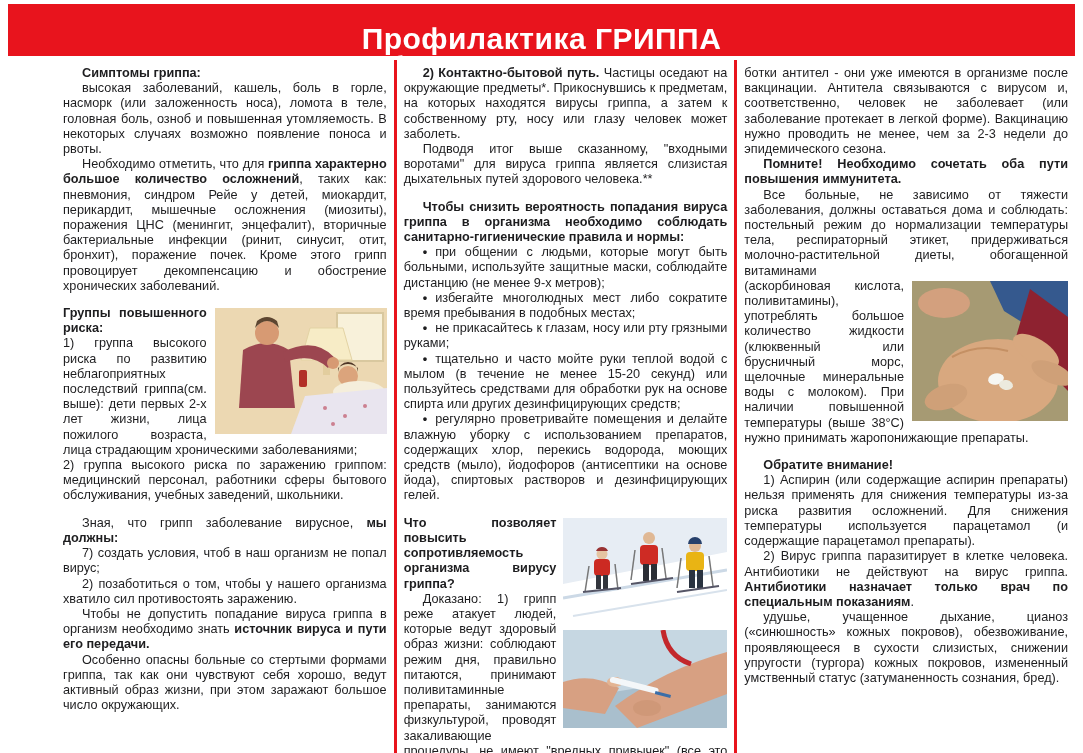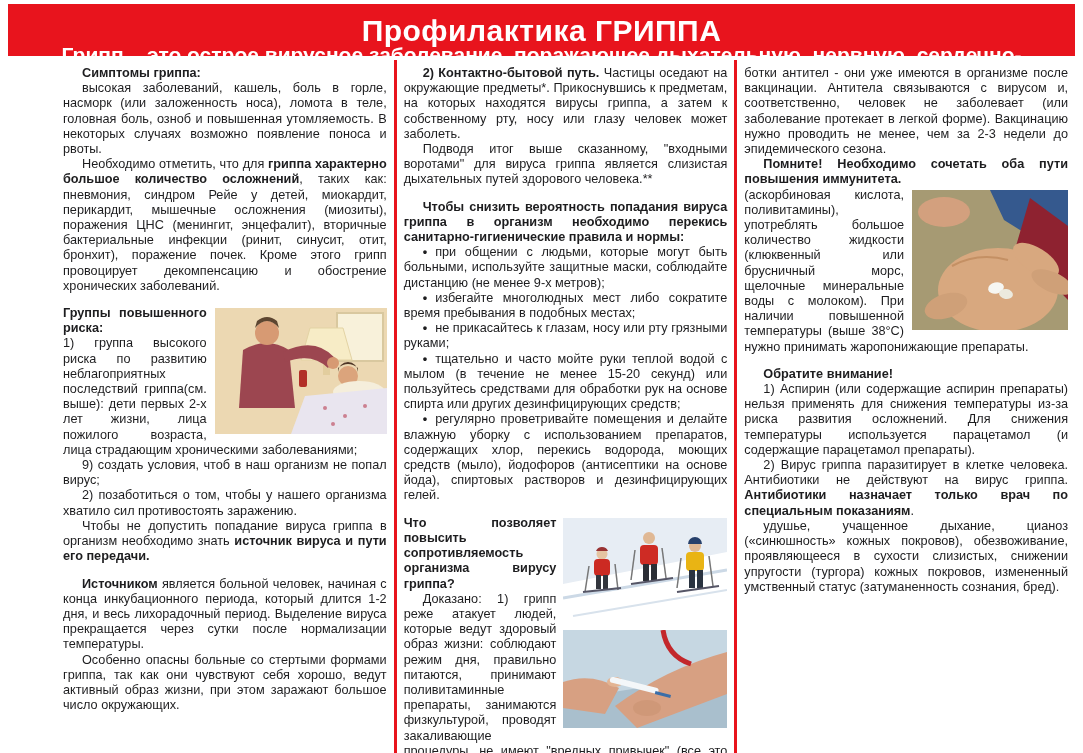--- a/index.html
+++ b/index.html
@@ -1,20 +1,20 @@
 <!DOCTYPE html>
 <html><head>
 <meta charset="utf-8">
 <style>
   html,body{margin:0;padding:0;background:#fff;}
   .page{position:relative;width:1083px;height:753px;background:#fff;overflow:hidden;
         font-family:"Liberation Sans",sans-serif;color:#1d1d1f;}
   .banner{position:absolute;left:8px;right:8px;top:4px;height:52px;background:#e8141d;
           color:#fff;text-align:center;}
-  .banner-title{font-size:30px;font-weight:bold;line-height:31px;padding-top:11px;letter-spacing:.5px;}
+  .banner-title{font-size:30px;font-weight:bold;line-height:31px;padding-top:19px;letter-spacing:.5px;}
   .banner-subtitle{font-size:21px;font-weight:bold;line-height:17px;}
   .columns{position:absolute;top:60px;left:8px;right:8px;bottom:0;display:flex;margin-left:48px;}
   .col{flex:1;padding:6px 7px 0 7px;min-width:0;}
   .vsep{width:3px;background:#e8141d;}
   .p{margin:0;font-size:12.7px;line-height:15.2px;text-align:justify;text-indent:19px;}
   .flush{text-indent:0;}
   .mt{margin-top:12px;}
   b{font-weight:bold;}
   .hd{font-weight:bold;}
   .bm{padding-right:8px;font-weight:bold;}
@@ -57,39 +57,40 @@
           <ellipse cx="144" cy="84" rx="26" ry="11" fill="#f5eedb"></ellipse>
           <rect x="84" y="62" width="8" height="17" rx="2" fill="#b23028"></rect>
           <path d="M90,88 L172,80 L172,126 L76,126 Z" fill="#e9e5ef"></path>
           <circle cx="110" cy="100" r="2" fill="#cc8090"></circle>
             <circle cx="130" cy="108" r="2" fill="#cc8090"></circle>
           <circle cx="150" cy="98" r="2" fill="#cc8090"></circle>
             <circle cx="118" cy="116" r="2" fill="#cc8090"></circle>
         </svg>
         <p class="p hd flush">Группы повышенного риска:</p>
         <p class="p flush">1) группа высокого риска по развитию неблагоприятных последствий гриппа(см. выше): дети первых 2-х лет жизни, лица пожилого возраста, лица страдающим хроническими заболеваниями;</p>
+        <p class="p flush">2) группа высокого риска по заражению гриппом: медицинский персонал, работники сферы бытового обслуживания, учебных заведений, школьники.</p>
         <div class="clr"></div>
       </div>
 
-      <p class="p">9) создать условия, чтоб в наш организм не попал вирус;</p>
+      <p class="p mt"><span>Зная, что грипп заболевание вирусное, </span><b>мы должны:</b></p>
+      <p class="p">7) создать условия, чтоб в наш организм не попал вирус;</p>
       <p class="p">2) позаботиться о том, чтобы у нашего организма хватило сил противостоять заражению.</p>
       <p class="p"><span>Чтобы не допустить попадание вируса гриппа в организм необходимо знать </span><b>источник вируса и пути его передачи.</b></p>
 
-      <p class="p mt"><b>Источником</b><span>  является больной человек, начиная с конца инкубационного периода, который длится 1-2 дня, и весь лихорадочный период. Выделение вируса прекращается через сутки после нормализации температуры.</span></p>
       <p class="p">Особенно опасны больные со стертыми формами гриппа, так как они чувствуют себя хорошо, ведут активный образ жизни, при этом заражают большое число окружающих.</p>
 
     </section>
 
     <div class="vsep"></div>
 
     <section class="col">
       <p class="p"><b>2) Контактно-бытовой путь.</b><span> Частицы оседают на окружающие предметы*. Прикоснувшись к предметам, на которых находятся вирусы гриппа, а затем к собственному рту, носу или глазу человек может заболеть.</span></p>
       <p class="p">Подводя итог выше сказанному, "входными воротами" для вируса гриппа является слизистая дыхательных путей здорового человека.**</p>
 
-      <p class="p hd mt">Чтобы снизить вероятность попадания вируса гриппа в организм необходимо перекись санитарно-гигиенические правила и нормы:</p>
+      <p class="p hd mt">Чтобы снизить вероятность попадания вируса гриппа в организма необходимо соблюдать санитарно-гигиенические правила и нормы:</p>
       <p class="p"><span class="bm">•</span><span>при общении с людьми, которые могут быть больными, используйте защитные маски, соблюдайте дистанцию (не менее 9-х метров);</span></p>
       <p class="p"><span class="bm">•</span><span>избегайте многолюдных мест либо сократите время пребывания в подобных местах;</span></p>
       <p class="p"><span class="bm">•</span><span>не прикасайтесь к глазам, носу или рту грязными руками;</span></p>
       <p class="p"><span class="bm">•</span><span>тщательно и часто мойте руки теплой водой с мылом (в течение не менее 15-20 секунд) или пользуйтесь средствами для обработки рук на основе спирта или других дезинфицирующих средств;</span></p>
       <p class="p"><span class="bm">•</span><span>регулярно проветривайте помещения и делайте влажную уборку с использованием препаратов, содержащих хлор, перекись водорода, моющих средств (мыло), йодофоров (антисептики на основе йода), спиртовых растворов и дезинфицирующих гелей.</span></p>
 
       <div class="mt">
         <div class="stack">
           <svg class="photo" width="164" height="106" viewBox="0 0 164 106">
             <rect width="164" height="106" fill="#e7edf4"></rect>
@@ -140,20 +141,21 @@
 
     </section>
 
     <div class="vsep"></div>
 
     <section class="col">
       <p class="p flush">ботки антител - они уже имеются в организме после вакцинации. Антитела связываются с вирусом и, соответственно, человек не заболевает (или заболевание протекает в легкой форме). Вакцинацию нужно проводить не менее, чем за 2-3 недели до эпидемического сезона.</p>
       <p class="p hd">Помните! Необходимо сочетать оба пути повышения иммунитета.</p>
 
       <div>
+        <p class="p">Все больные, не зависимо от тяжести заболевания, должны оставаться дома и соблюдать: постельный режим до нормализации температуры тела, респираторный этикет, придерживаться молочно-растительной  диеты, обогащенной витаминами</p>
         <svg class="photo fr" width="156" height="140" viewBox="0 0 156 140">
           <rect width="156" height="140" fill="#a69a73"></rect>
           <path d="M78,0 L156,0 L156,70 L92,30 Z" fill="#35598e"></path>
           <path d="M118,8 L156,36 L156,110 L104,56 Z" fill="#8e2230"></path>
           <ellipse cx="32" cy="22" rx="26" ry="15" fill="#d3a07e"></ellipse>
           <ellipse cx="62" cy="14" rx="14" ry="9" fill="#cgna" fill-opacity="0"></ellipse>
           <ellipse cx="86" cy="100" rx="60" ry="42" fill="#d8a87f"></ellipse>
           <ellipse cx="124" cy="70" rx="26" ry="12" fill="#d8a87f" transform="rotate(32 124 70)"></ellipse>
           <ellipse cx="140" cy="92" rx="22" ry="10" fill="#cfa078" transform="rotate(24 140 92)"></ellipse>
           <ellipse cx="34" cy="116" rx="22" ry="12" fill="#cfa078" transform="rotate(-18 34 116)"></ellipse>

